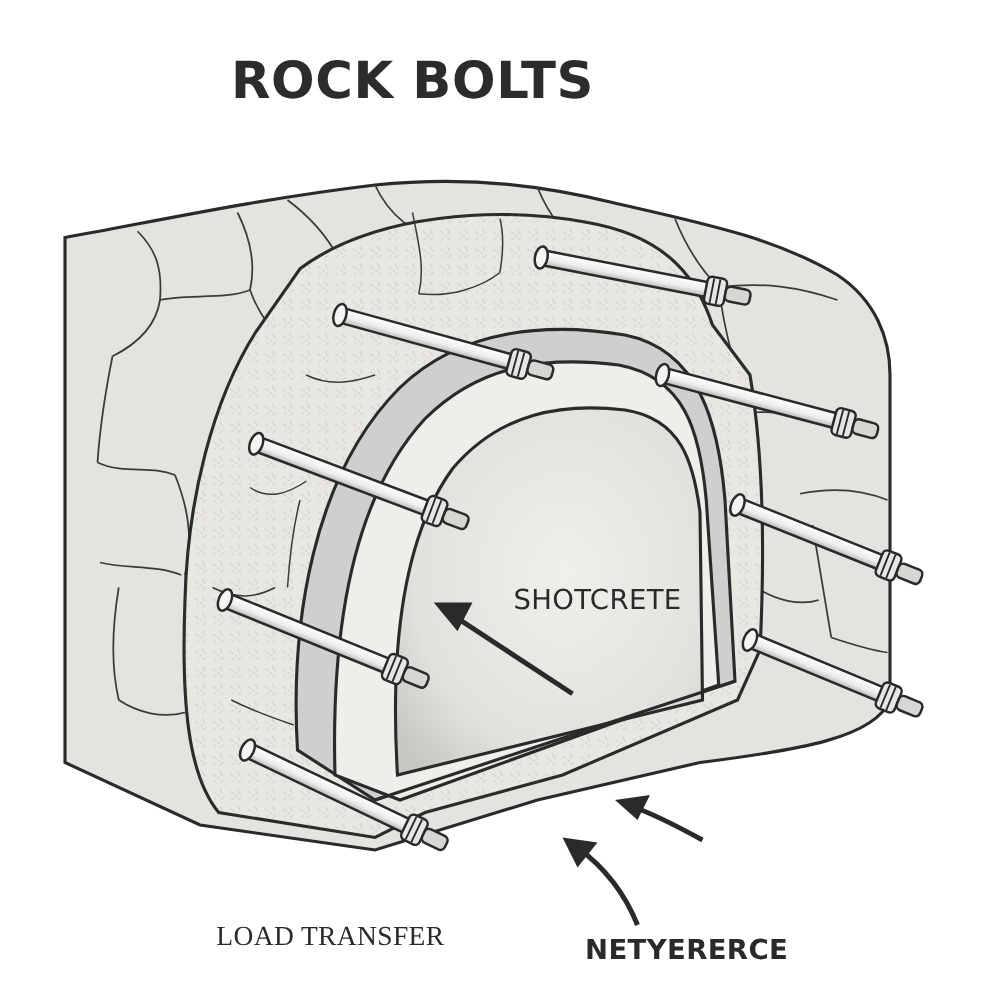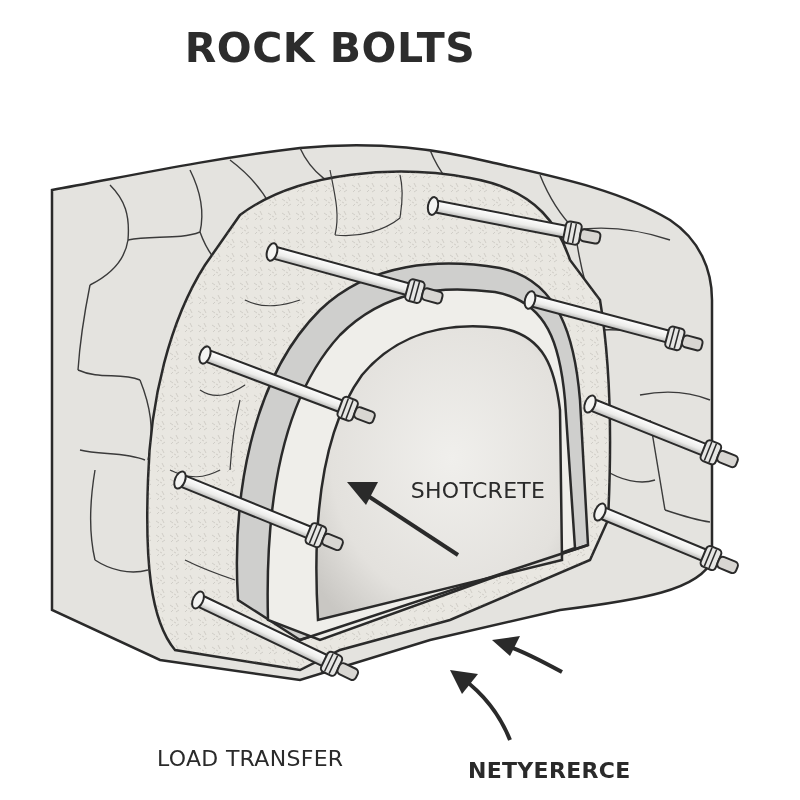--- a/index.html
+++ b/index.html
@@ -1,22 +1,22 @@
 <!DOCTYPE html>
 <html><head>
 <meta charset="utf-8">
 <style>
   html, body { margin: 0; padding: 0; background: #ffffff; }
   body { width: 800px; height: 800px; position: relative; overflow: hidden; font-family: "DejaVu Sans", sans-serif; }
   #stage { position: absolute; left: 0; top: 0; width: 800px; height: 800px; }
-  .title { position: absolute; left: 0; width: 660px; top: 24px; text-align: center; font-size: 41px; font-weight: bold; color: #2c2c2c; letter-spacing: 0.5px; }
-  .label { position: absolute; color: #2a2a2a; font-size: 22px; line-height: 32px; letter-spacing: 0.3px; margin-top: 10px; }
+  .title { position: absolute; left: 0; width: 660px; top: 40px; text-align: center; font-size: 41px; font-weight: bold; color: #2c2c2c; letter-spacing: 0.5px; }
+  .label { position: absolute; color: #2a2a2a; font-size: 22px; line-height: 32px; letter-spacing: 0.3px; }
   .lbl-shotcrete { left: 398px; top: 465px; width: 160px; text-align: center; }
   .lbl-ground { left: 567px; top: 630px; text-align: left; }
-  .lbl-load { left: 157px; top: 733px; }
+  .lbl-load { left: 173px; top: 733px; font-family: Liberation Serif, serif; }
   .lbl-net { left: 468px; top: 745px; font-weight: bold; }
 </style>
 </head>
 <body>
 
 <svg id="stage" viewBox="0 0 800 800" xmlns="http://www.w3.org/2000/svg">
   <defs>
     <linearGradient id="fadeL" x1="0" x2="1" y1="0" y2="0">
       <stop offset="0" stop-color="#ffffff" stop-opacity="1"></stop>
       <stop offset="0.12" stop-color="#ffffff" stop-opacity="0"></stop>

